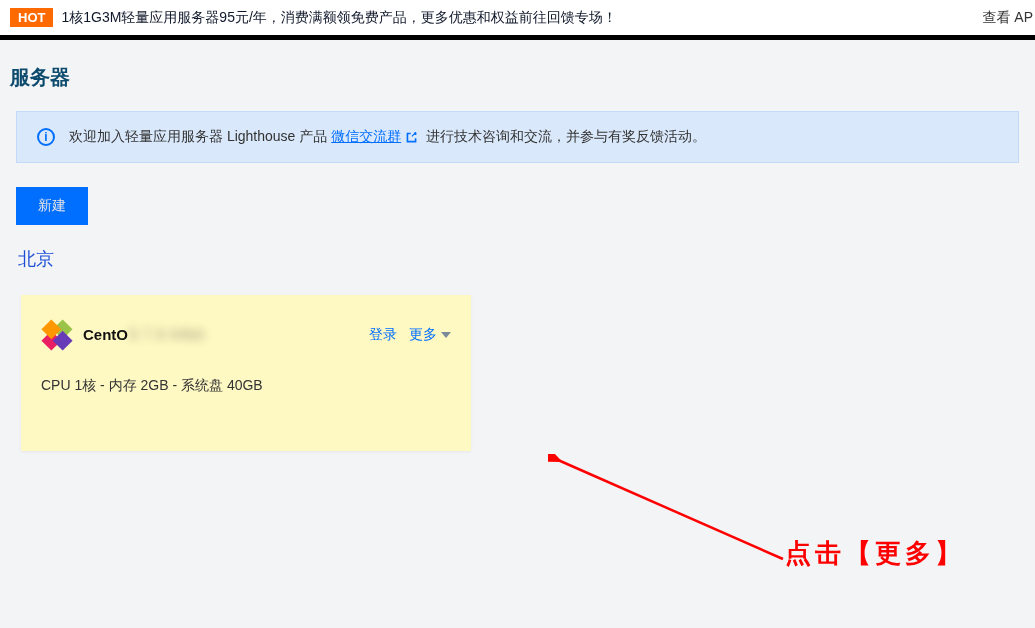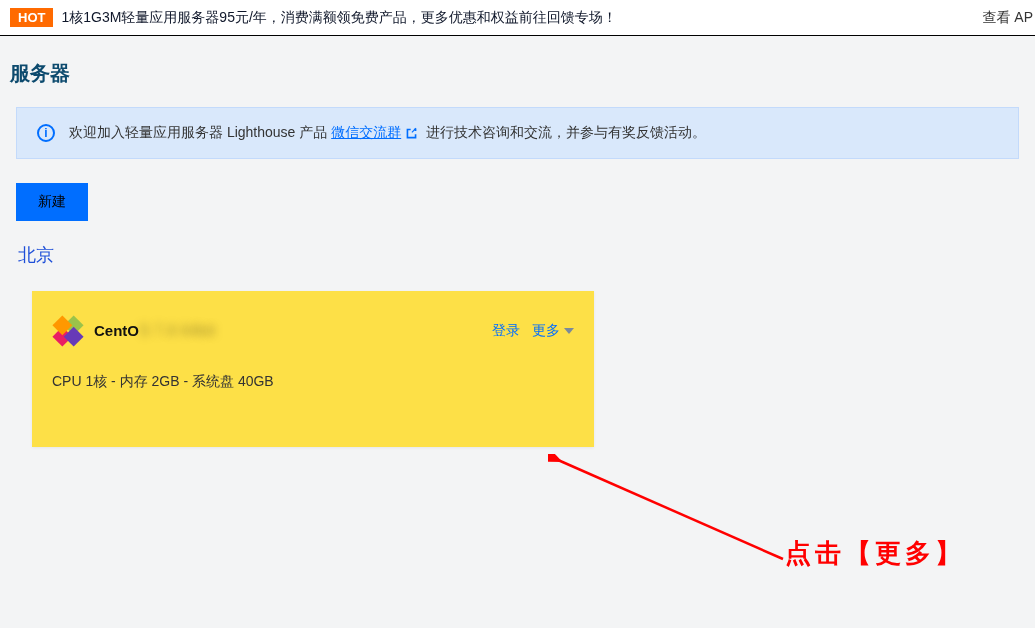--- a/index.html
+++ b/index.html
@@ -9,21 +9,21 @@
       width: 1035px;
       height: 628px;
       overflow: hidden;
       position: relative;
     }
     .top-banner {
       display: flex;
       align-items: center;
       background: #fff;
       padding: 8px 10px;
-      border-bottom: 1px solid #000000;
+      border-bottom: 5px solid #000000;
       font-size: 14px;
       justify-content: space-between;
     }
     .banner-left { display: flex; align-items: center; gap: 8px; }
     .hot-badge {
       background: #ff6a00;
       color: #fff;
       padding: 2px 8px;
       font-size: 13px;
       font-weight: bold;
@@ -63,38 +63,38 @@
     .ext-icon {
       display: inline-block;
       width: 13px; height: 13px;
       position: relative;
       margin: 0 4px;
       vertical-align: middle;
     }
     .ext-icon svg { display: block; }
     .new-button {
       background: #006eff;
-      color: #000000;
+      color: #e5e5e5;
       border: none;
       padding: 10px 22px;
       font-size: 14px;
       cursor: pointer;
       margin-top: 24px;
     }
     .region-label {
       font-size: 18px;
       color: #1d4ed8;
       margin-top: 22px;
       margin-left: 2px;
     }
     .server-card {
-      background: #fde047;
+      background: #fef9c3;
       margin-top: 24px;
-      margin-left: 16px;
-      width: 562px;
+      margin-left: 5px;
+      width: 450px;
       padding: 24px 20px;
       box-shadow: 0 1px 3px rgba(0,0,0,0.06);
     }
     .card-head {
       display: flex;
       align-items: center;
       justify-content: space-between;
       margin-bottom: 26px;
     }
     .os-info { display: flex; align-items: center; gap: 10px; }

